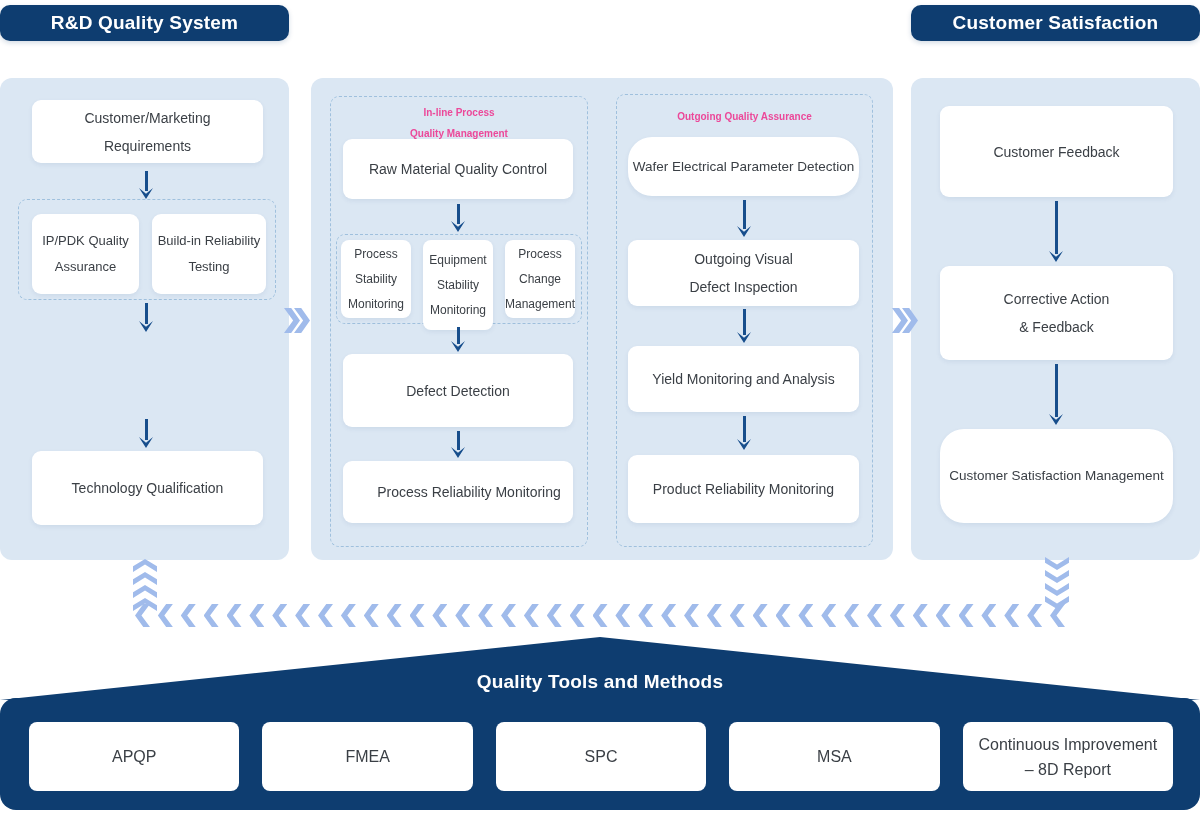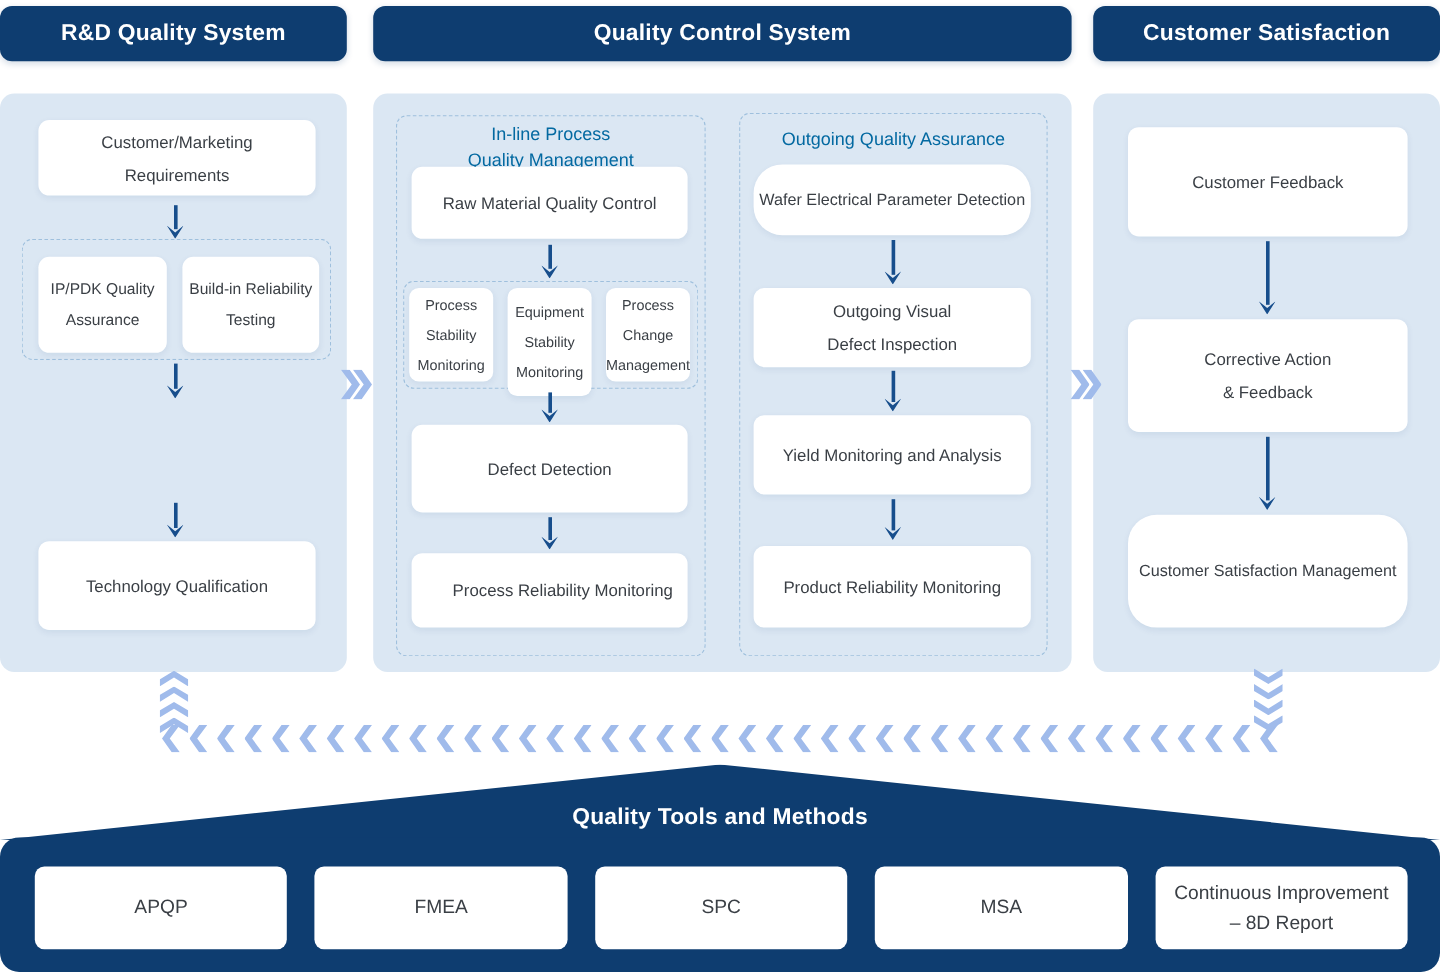--- a/index.html
+++ b/index.html
@@ -7,36 +7,36 @@
     --panel:#dbe7f3;
     --arrow:#174e8c;
     --chev:#a0bbeb;
     --dash:#9fc0dd;
     --txt:#3a3f45;
   }
   *{margin:0;padding:0;box-sizing:border-box;}
   body{background:#fff;font-family:"Liberation Sans","DejaVu Sans",sans-serif;}
   #stage{position:relative;width:1200px;height:817px;background:#fff;overflow:hidden;}
 
-  .hdr{position:absolute;height:46px;top:5px;background:var(--navy);border-radius:10px;
+  .hdr{position:absolute;height:36px;top:5px;background:var(--navy);border-radius:10px;
        color:#fff;font-size:19px;font-weight:700;letter-spacing:.2px;
        display:flex;align-items:center;justify-content:center;
        box-shadow:0 2px 5px rgba(14,61,112,.18);}
   .panel{position:absolute;top:78px;height:482px;background:var(--panel);border-radius:12px;}
 
   .box{position:absolute;background:#fff;border-radius:9px;color:var(--txt);
        font-size:14px;line-height:28px;text-align:center;
        display:flex;flex-direction:column;align-items:center;justify-content:center;
        box-shadow:0 2px 5px rgba(20,60,110,.07);}
   .box-sm{font-size:12px;line-height:25px;border-radius:8px;}
   .nowrap{white-space:nowrap;font-size:13.5px;border-radius:24px;}
 
   .dashed{position:absolute;border:1.5px dashed var(--dash);border-radius:9px;}
-  .dtitle{position:absolute;text-align:center;color:#0369a1;font-weight:400;
-          font-size:15px;line-height:21px;}
+  .dtitle{position:absolute;text-align:center;color:#ec4899;font-weight:700;
+          font-size:10px;line-height:21px;}
 
   .arrow{position:absolute;width:14px;}
   .arrow::before{content:"";position:absolute;left:5.5px;top:0;bottom:8px;width:3px;background:var(--arrow);}
   .arrow::after{content:"";position:absolute;left:0;bottom:0;width:14px;height:11px;background:var(--arrow);
                 clip-path:polygon(0 0,50% 52%,100% 0,50% 100%);}
 
   .chev{display:block;background:var(--chev);flex:0 0 auto;}
   .chev-left{width:15px;height:23px;clip-path:polygon(100% 0,55% 0,0 50%,55% 100%,100% 100%,43% 50%);}
   .chev-right{width:16px;height:25px;clip-path:polygon(0 0,45% 0,100% 50%,45% 100%,0 100%,57% 50%);}
   .chev-up{width:24px;height:13px;clip-path:polygon(0 100%,0 55%,50% 0,100% 55%,100% 100%,50% 43%);}
@@ -106,21 +106,20 @@
 
   #fc1{left:284px;top:308px;}
   #fc2{left:892px;top:308px;}
 </style>
 </head>
 <body>
 
 <div id="stage">
 
   <div class="hdr" id="h-rd">R&amp;D Quality System</div>
-  <div class="hdr" id="h-qc">Quality Control System</div>
   <div class="hdr" id="h-cs">Customer Satisfaction</div>
 
   <div class="panel" id="p-rd"></div>
   <div class="panel" id="p-qc"></div>
   <div class="panel" id="p-cs"></div>
 
   <div class="box" id="rd-b1">
     <span>Customer/Marketing</span>
     <span>Requirements</span>
   </div>

